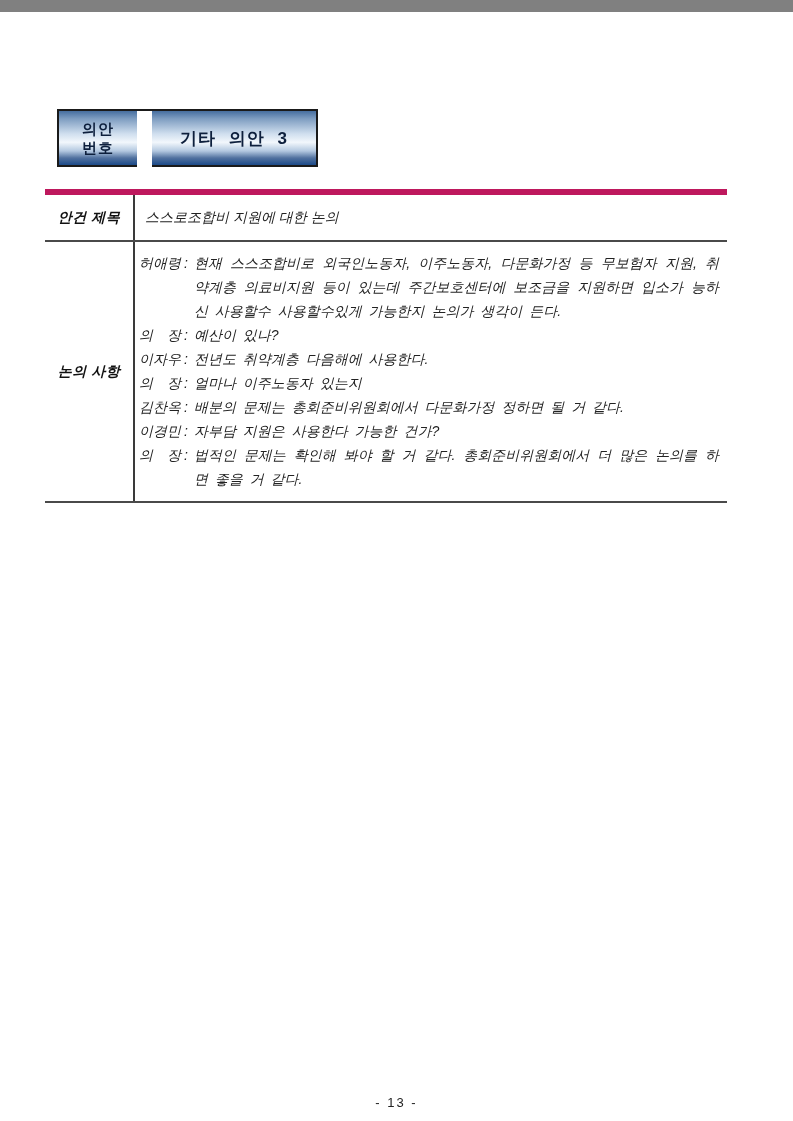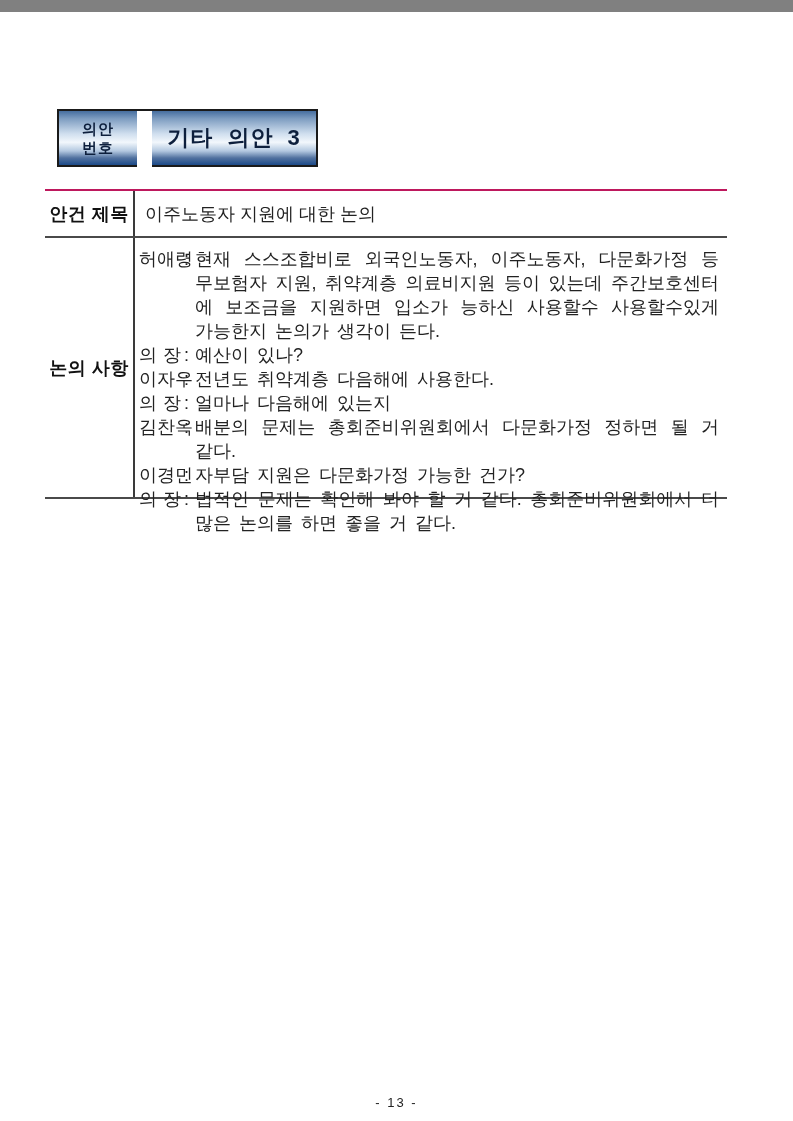--- a/index.html
+++ b/index.html
@@ -46,34 +46,35 @@
     width: 15px;
     background: #ffffff;
     margin-bottom: -2px;
   }
   .badge-right {
     flex: 1;
     display: flex;
     align-items: center;
     justify-content: center;
     font-weight: bold;
-    font-size: 22px;
+    font-size: 17px;
     color: #0d1f3c;
     letter-spacing: 1px;
     word-spacing: 7px;
   }
 
   
   .agenda-table {
     position: absolute;
     left: 45px;
     top: 177px;
     width: 682px;
-    border-top: 2px solid #be185d;
-    font-size: 18px;
+    border-top: 6px solid #be185d;
+    font-size: 14px;
+    font-style: italic;
   }
   .t-row {
     display: flex;
     border-bottom: 2px solid #4a4a4a;
   }
   .label-cell {
     width: 90px;
     flex: none;
     border-right: 2px solid #3a3a3a;
     display: flex;
@@ -141,21 +142,21 @@
       <span>의안</span>
       <span>번호</span>
     </div>
     <div class="badge-stripe"></div>
     <div class="badge-right">기타 의안 3</div>
   </div>
 
   <div class="agenda-table">
     <div class="t-row row-title">
       <div class="label-cell">안건 제목</div>
-      <div class="value-cell">이주노동자 지원에 대한 논의</div>
+      <div class="value-cell">스스로조합비 지원에 대한 논의</div>
     </div>
     <div class="t-row row-discussion">
       <div class="label-cell">논의 사항</div>
       <div class="discussion-cell" id="discussion-entries">
   <div class="entry">
     <span class="speaker">
               <span>허</span>
               <span>애</span>
               <span>령</span>
             </span>
@@ -181,41 +182,41 @@
     <span class="colon">:</span>
     <span class="entry-text">전년도 취약계층 다음해에 사용한다.</span>
   </div>
 
   <div class="entry">
     <span class="speaker">
               <span>의</span>
               <span>장</span>
             </span>
     <span class="colon">:</span>
-    <span class="entry-text">얼마나 다음해에 있는지</span>
+    <span class="entry-text">얼마나 이주노동자 있는지</span>
   </div>
 
   <div class="entry">
     <span class="speaker">
               <span>김</span>
               <span>찬</span>
               <span>옥</span>
             </span>
     <span class="colon">:</span>
     <span class="entry-text">배분의 문제는 총회준비위원회에서 다문화가정 정하면 될 거 같다.</span>
   </div>
 
   <div class="entry">
     <span class="speaker">
               <span>이</span>
               <span>경</span>
               <span>민</span>
             </span>
     <span class="colon">:</span>
-    <span class="entry-text">자부담 지원은 다문화가정 가능한 건가?</span>
+    <span class="entry-text">자부담 지원은 사용한다 가능한 건가?</span>
   </div>
 
   <div class="entry">
     <span class="speaker">
               <span>의</span>
               <span>장</span>
             </span>
     <span class="colon">:</span>
     <span class="entry-text">법적인 문제는 확인해 봐야 할 거 같다. 총회준비위원회에서 더 많은 논의를 하면 좋을 거 같다.</span>
   </div>

